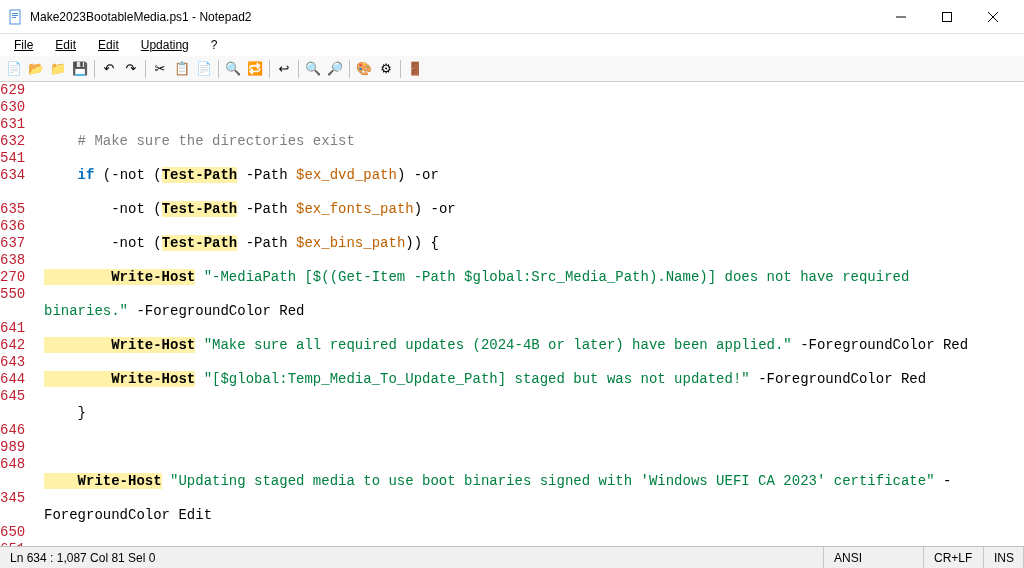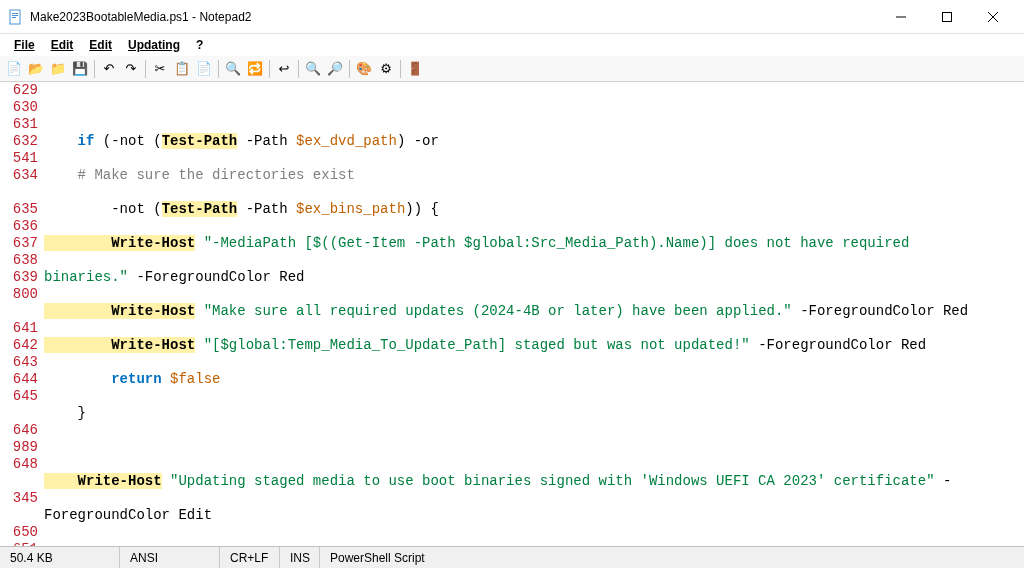--- a/index.html
+++ b/index.html
@@ -2,28 +2,28 @@
 <html><head>
 <meta charset="utf-8">
 <style>
 * { margin: 0; padding: 0; box-sizing: border-box; }
 body { font-family: "Segoe UI", Tahoma, sans-serif; font-size: 12px; background: #fff; width: 1024px; height: 568px; display: flex; flex-direction: column; overflow: hidden; }
 .titlebar { height: 34px; display: flex; align-items: center; padding: 14px 8px; background: #fff; border-bottom: 1px solid #e0e0e0; }
 .titlebar .icon { width: 16px; height: 16px; margin-right: 6px; }
 .titlebar .title { flex: 1; font-size: 12px; color: #000; }
 .winbtns { display: flex; gap: 0; }
 .winbtn { width: 46px; height: 30px; display: flex; align-items: center; justify-content: center; color: #000; }
-.menubar { height: 22px; display: flex; align-items: center; padding: 0 6px; gap: 0; background: #fff; font-weight: bold; }
+.menubar { height: 22px; display: flex; align-items: center; padding: 0 6px; gap: 6px; background: #fff; }
 .menuitem { padding: 2px 8px; font-size: 12px; color: #000; }
 .menuitem .u { text-decoration: underline; }
 .toolbar { height: 26px; display: flex; align-items: center; padding: 0 4px; gap: 2px; background: #f8f8f8; border-bottom: 1px solid #d0d0d0; }
 .tbtn { width: 20px; height: 20px; display: flex; align-items: center; justify-content: center; font-size: 13px; }
 .tsep { width: 1px; height: 18px; background: #c0c0c0; margin: 0 2px; }
 .editor { flex: 1; display: flex; overflow: hidden; background: #fff; font-family: Consolas, "Courier New", monospace; font-size: 14px; line-height: 17px; }
-.gutter { width: 44px; text-align: right; padding-right: 6px; color: #c02030; background: #fff; user-select: none; }
+.gutter { width: 44px; text-align: left; padding-right: 6px; color: #c02030; background: #fff; user-select: none; }
 .code { flex: 1; white-space: pre; color: #000; overflow: hidden; }
 .code .ln { display: block; min-height: 17px; }
 .c-cmt { color: #808080; }
 .c-kw { color: #0070c0; font-weight: bold; }
 .c-cmd { background: #fff2a8; color: #000; font-weight: bold; }
 .c-var { color: #c06000; }
 .c-str { color: #008040; }
 .statusbar { height: 22px; display: flex; align-items: center; background: #f0f0f0; border-top: 1px solid #c0c0c0; font-size: 12px; }
 .statusbar .cell { padding: 0 10px; border-right: 1px solid #c8c8c8; height: 100%; display: flex; align-items: center; }
 .statusbar .cell.flex { flex: 1; border-right: 1px solid #c8c8c8; }
@@ -102,48 +102,48 @@
       <div>630</div>
       <div>631</div>
       <div>632</div>
       <div>541</div>
       <div>634</div>
       <div>&nbsp;</div>
       <div>635</div>
       <div>636</div>
       <div>637</div>
       <div>638</div>
-      <div>639</div>
-      <div>800</div>
+      <div>270</div>
+      <div>550</div>
       <div>&nbsp;</div>
       <div>641</div>
       <div>642</div>
       <div>643</div>
       <div>644</div>
       <div>645</div>
       <div>&nbsp;</div>
       <div>646</div>
       <div>989</div>
       <div>648</div>
       <div>&nbsp;</div>
       <div>345</div>
       <div>&nbsp;</div>
       <div>650</div>
       <div>651</div>
     </div>
   <div class="code">
 <span class="ln"><span></span></span>
+<span class="ln"><span class="c-cmt">    # Make sure the directories exist</span></span>
 <span class="ln"><span class="c-kw">    if</span><span> (-not (</span><span class="c-cmd">Test-Path</span><span> -Path </span><span class="c-var">$ex_dvd_path</span><span>) -or</span></span>
-<span class="ln"><span class="c-cmt">    # Make sure the directories exist</span></span>
+<span class="ln"><span>        -not (</span><span class="c-cmd">Test-Path</span><span> -Path </span><span class="c-var">$ex_fonts_path</span><span>) -or</span></span>
 <span class="ln"><span>        -not (</span><span class="c-cmd">Test-Path</span><span> -Path </span><span class="c-var">$ex_bins_path</span><span>)) {</span></span>
 <span class="ln"><span class="c-cmd">        Write-Host</span><span class="c-str"> "-MediaPath [$((Get-Item -Path $global:Src_Media_Path).Name)] does not have required</span></span>
 <span class="ln"><span class="c-str">binaries."</span><span> -ForegroundColor Red</span></span>
 <span class="ln"><span class="c-cmd">        Write-Host</span><span class="c-str"> "Make sure all required updates (2024-4B or later) have been applied."</span><span> -ForegroundColor Red</span></span>
 <span class="ln"><span class="c-cmd">        Write-Host</span><span class="c-str"> "[$global:Temp_Media_To_Update_Path] staged but was not updated!"</span><span> -ForegroundColor Red</span></span>
-<span class="ln"><span class="c-kw">        return</span><span class="c-var"> $false</span></span>
 <span class="ln"><span>    }</span></span>
 <span class="ln"><span></span></span>
 <span class="ln"><span class="c-cmd">    Write-Host</span><span class="c-str"> "Updating staged media to use boot binaries signed with 'Windows UEFI CA 2023' certificate"</span><span> -</span></span>
 <span class="ln"><span>ForegroundColor Edit</span></span>
 
 
 
 
 
 
@@ -151,18 +151,17 @@
 
 
 
 
 
 
   </div>
 </div>
 
 <div class="statusbar">
-  <div class="cell" style="width:120px">50.4 KB</div>
+  <div class="cell flex">Ln 634 : 1,087   Col 81   Sel 0</div>
   <div class="cell" style="width:100px">ANSI</div>
   <div class="cell" style="width:60px">CR+LF</div>
   <div class="cell" style="width:40px">INS</div>
-  <div class="cell" style="width:180px;border-right:none">PowerShell Script</div>
 </div>
 
 </body></html>

